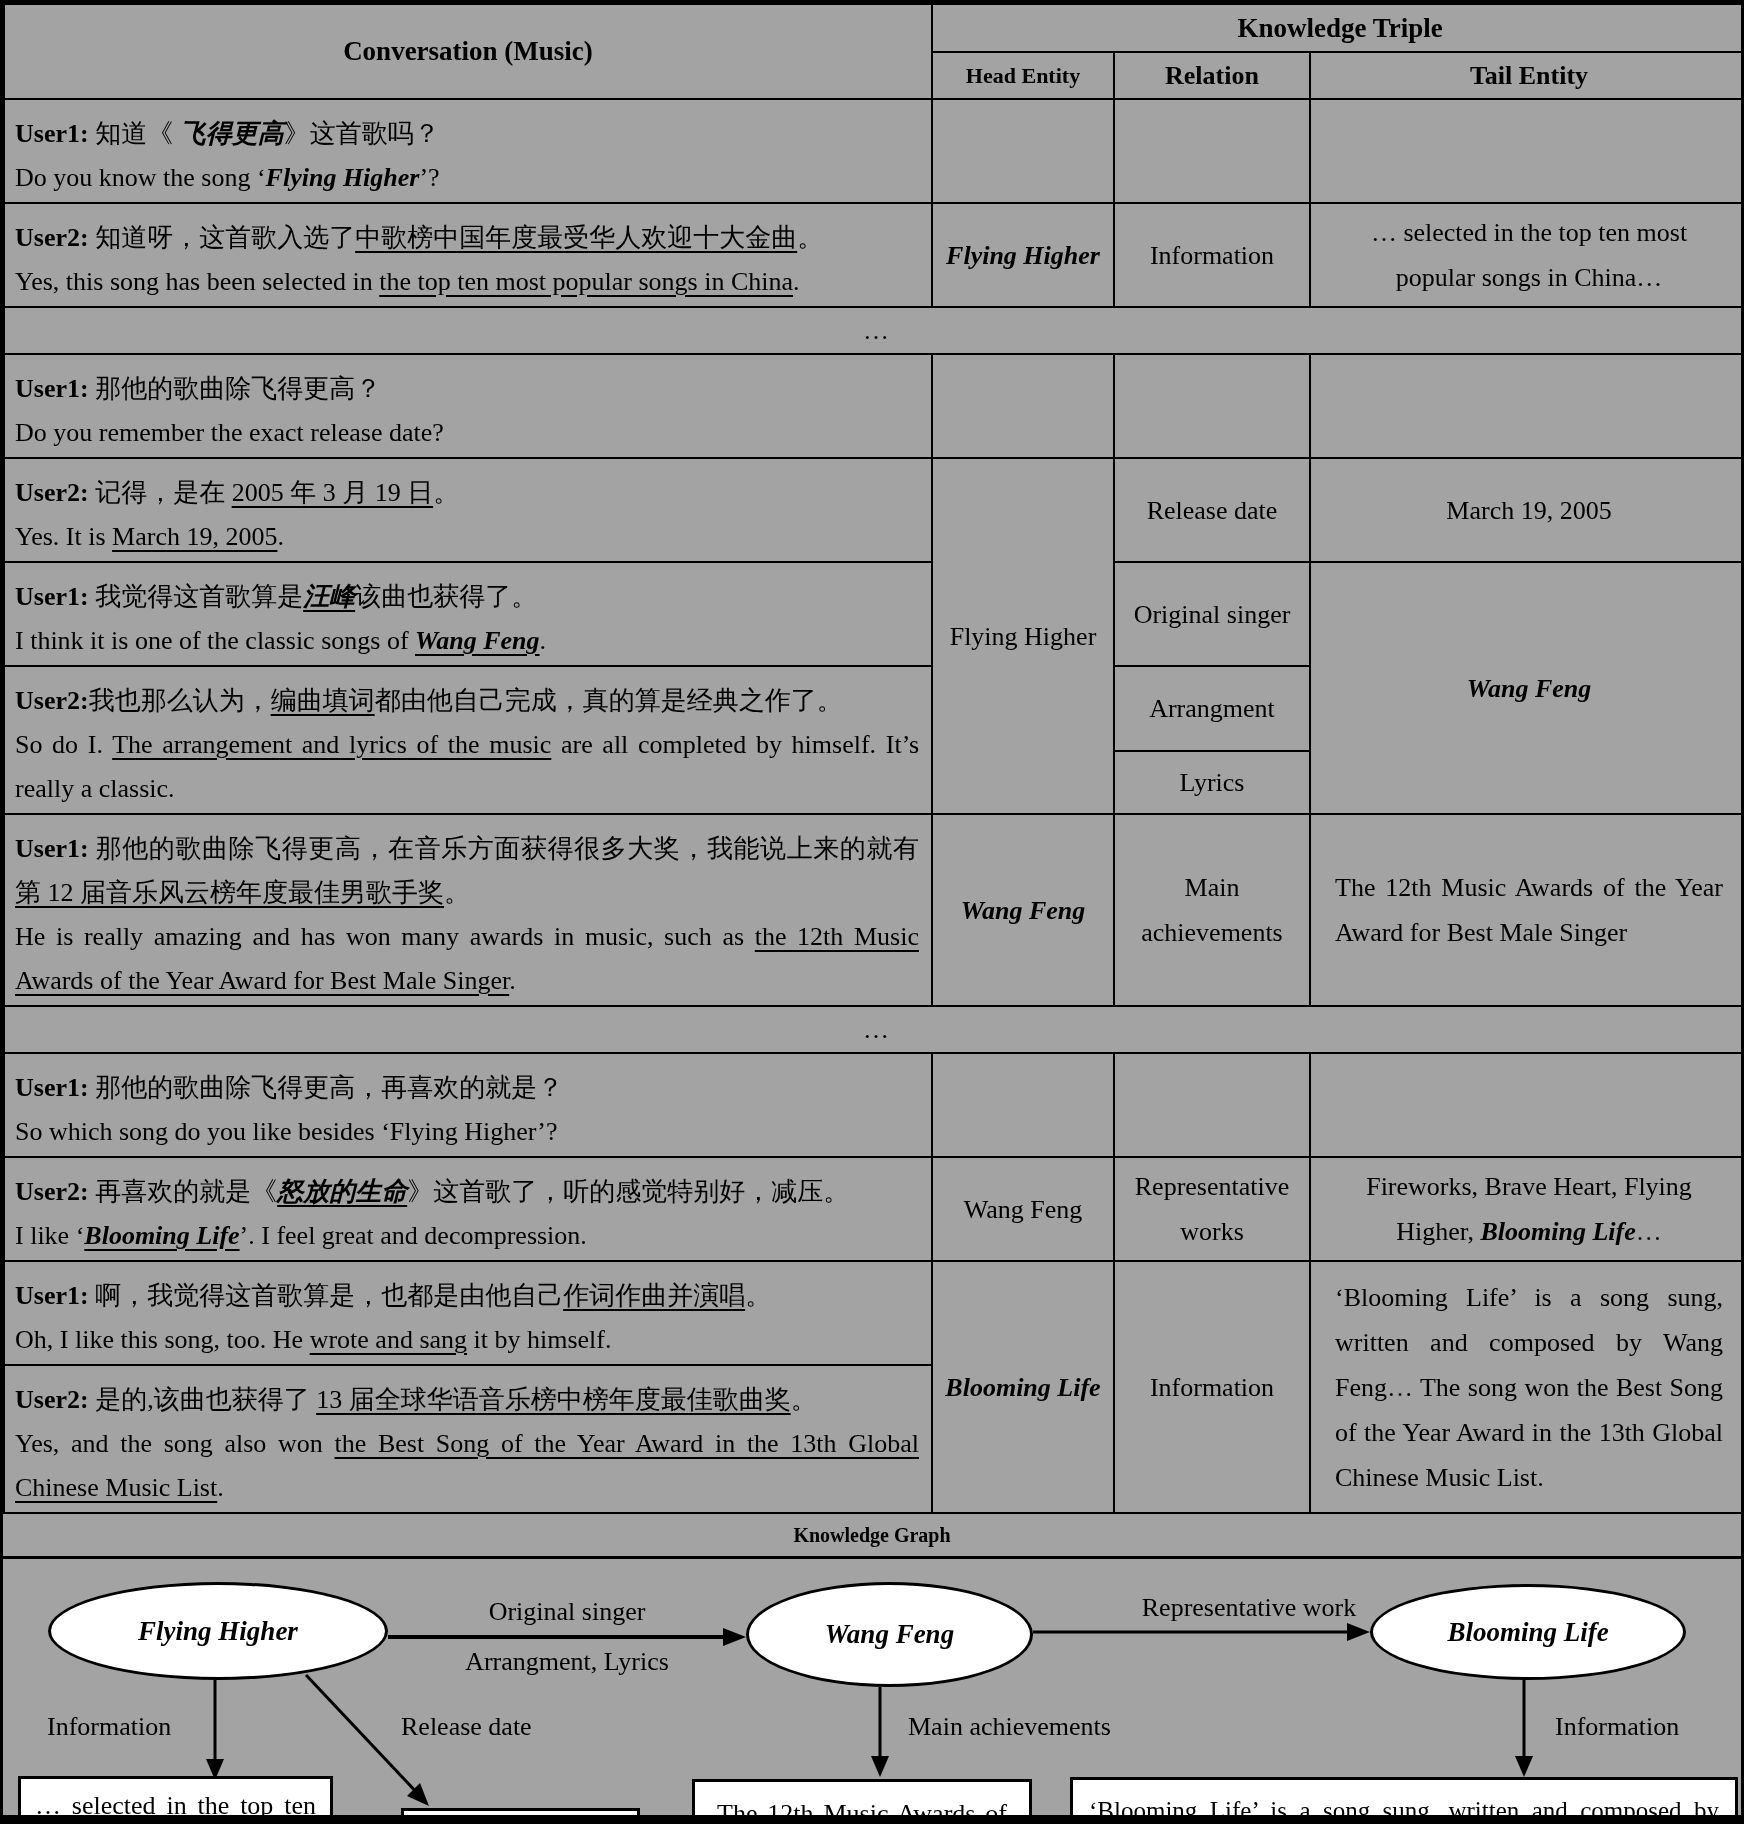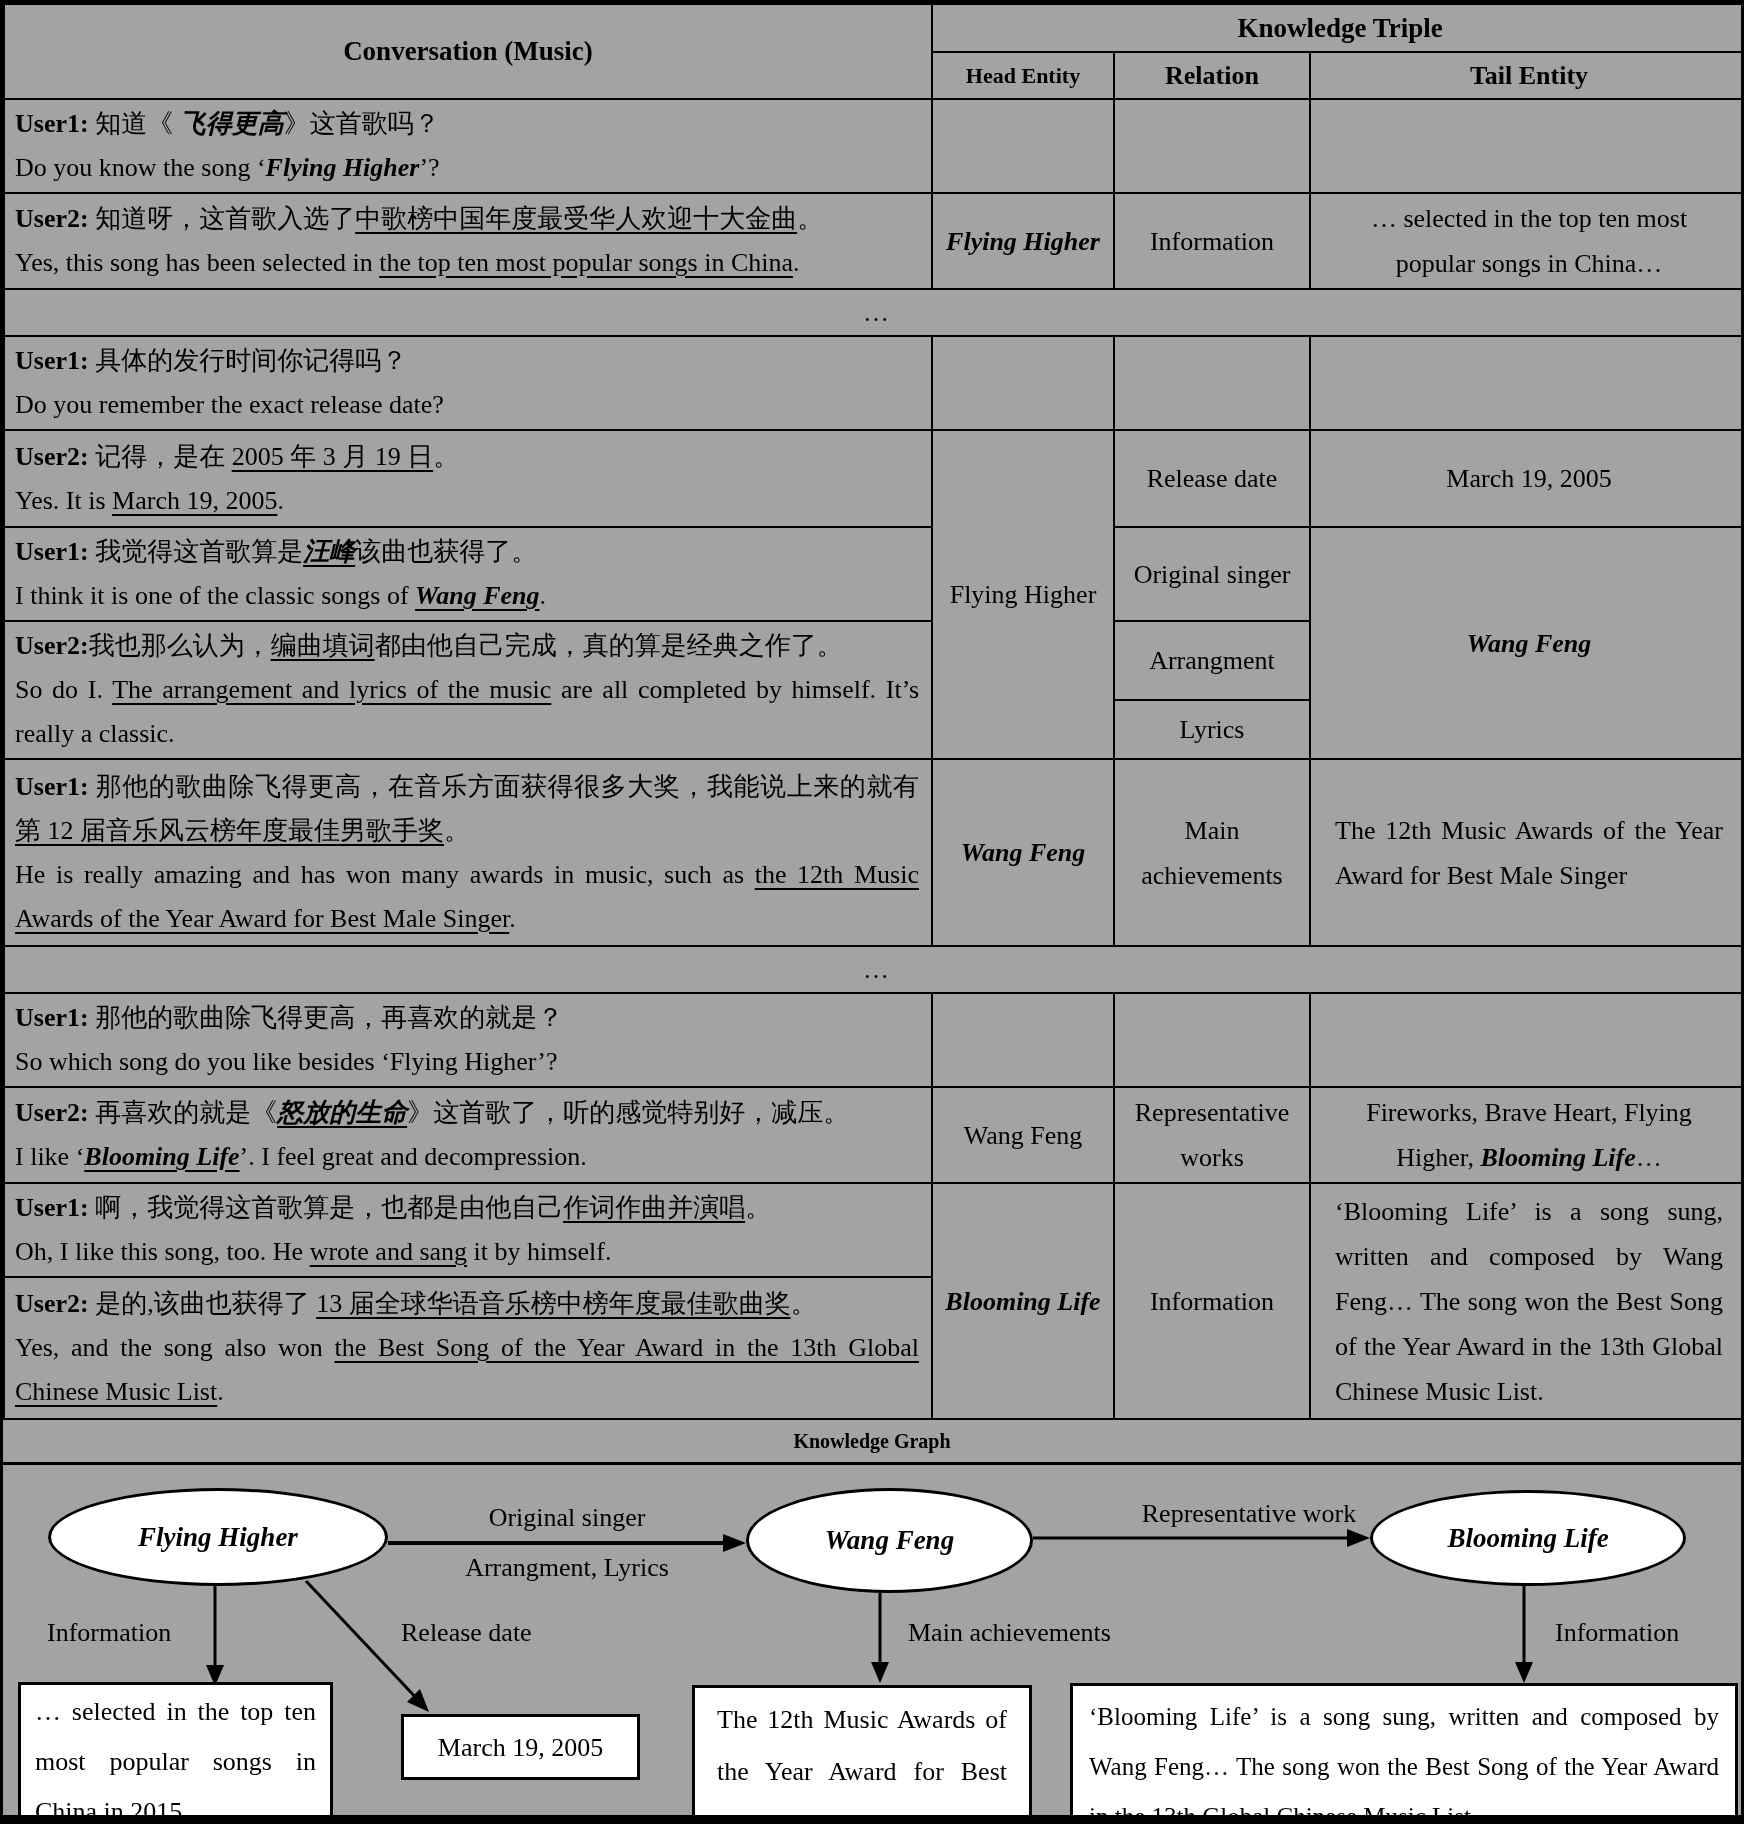--- a/index.html
+++ b/index.html
@@ -4,21 +4,21 @@
 <style>
   html,body{margin:0;padding:0;background:#fff;}
   .figure{
     position:relative;width:1744px;height:1824px;box-sizing:border-box;
     border:3px solid #000;border-bottom:9px solid #000;background:#a3a3a3;color:#000;
     font-family:"Liberation Serif","DejaVu Serif",serif;overflow:hidden;
   }
   table.conv-table{border-collapse:collapse;table-layout:fixed;width:100%;}
   table.conv-table td{border:2px solid #000;vertical-align:middle;box-sizing:border-box;overflow:hidden;}
   td.hdr{font-weight:bold;text-align:center;font-size:27px;}
-  td.conv{vertical-align:top;text-align:justify;padding:2px 12px 2px 10px;}
+  td.conv{vertical-align:top;text-align:justify;padding:12px 12px 2px 10px;}
   td.conv p{margin:0;font-size:26px;line-height:44px;}
   td.cellc{text-align:center;font-size:26px;line-height:45px;padding:2px 13px;}
   td.head-cell{padding:2px 10px;}
   td.tail-cell{padding:2px 24px;}
   td.tail-just{text-align:justify;}
   td.ellipsis-row{text-align:center;font-size:26px;border-left:none;border-right:none;}
   .bi{font-weight:bold;font-style:italic;}
   .seg-b{font-weight:bold;}
   .seg-i{font-style:italic;}
   .seg-u{text-decoration:underline;text-decoration-thickness:2px;text-underline-offset:5px;}
@@ -75,21 +75,21 @@
       <td class="cellc">Information</td>
       <td class="cellc tail-cell">… selected in the top ten most popular songs in China…</td>
     </tr>
 
     <tr style="height:47px">
       <td class="ellipsis-row" colspan="4">…</td>
     </tr>
 
     <tr style="height:91px">
       <td class="conv">
-        <p><span class="seg-b">User1:</span><span> 具体的发行时间你记得吗？</span></p>
+        <p><span class="seg-b">User1:</span><span> 那他的歌曲除飞得更高？</span></p>
         <p><span>Do you remember the exact release date?</span></p>
       </td>
       <td></td>
       <td></td>
       <td></td>
     </tr>
 
     <tr style="height:97px">
       <td class="conv">
         <p><span class="seg-b">User2:</span><span> 记得，是在 </span><span class="seg-u">2005 年 3 月 19 日</span><span>。</span></p>

